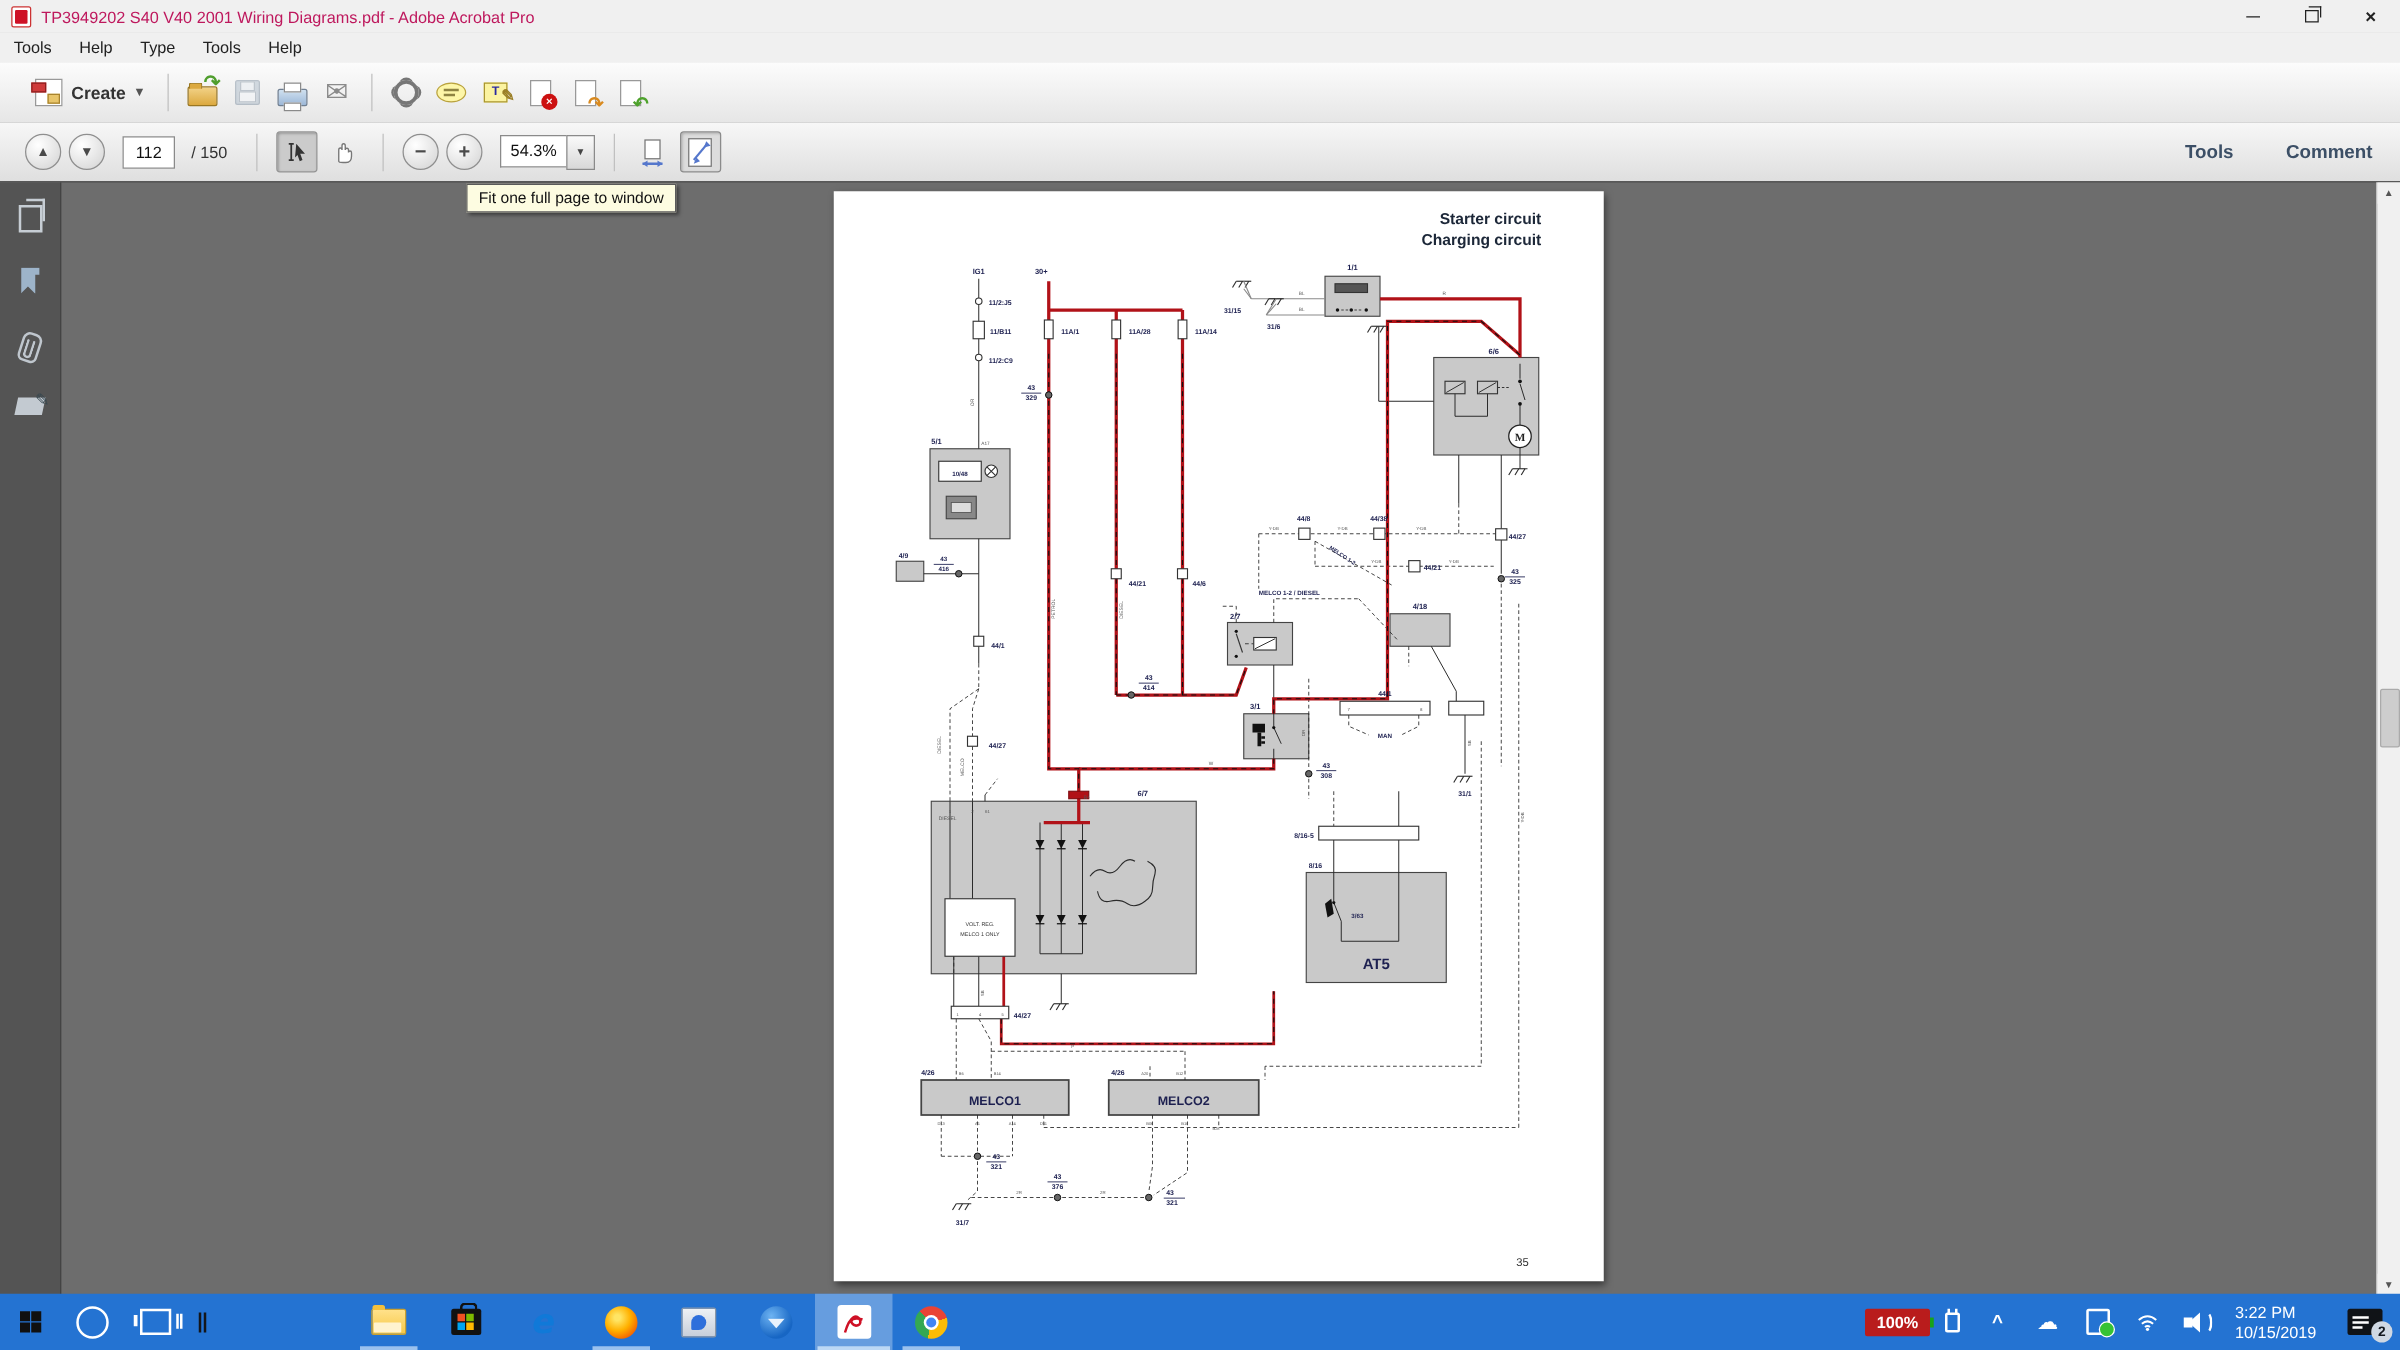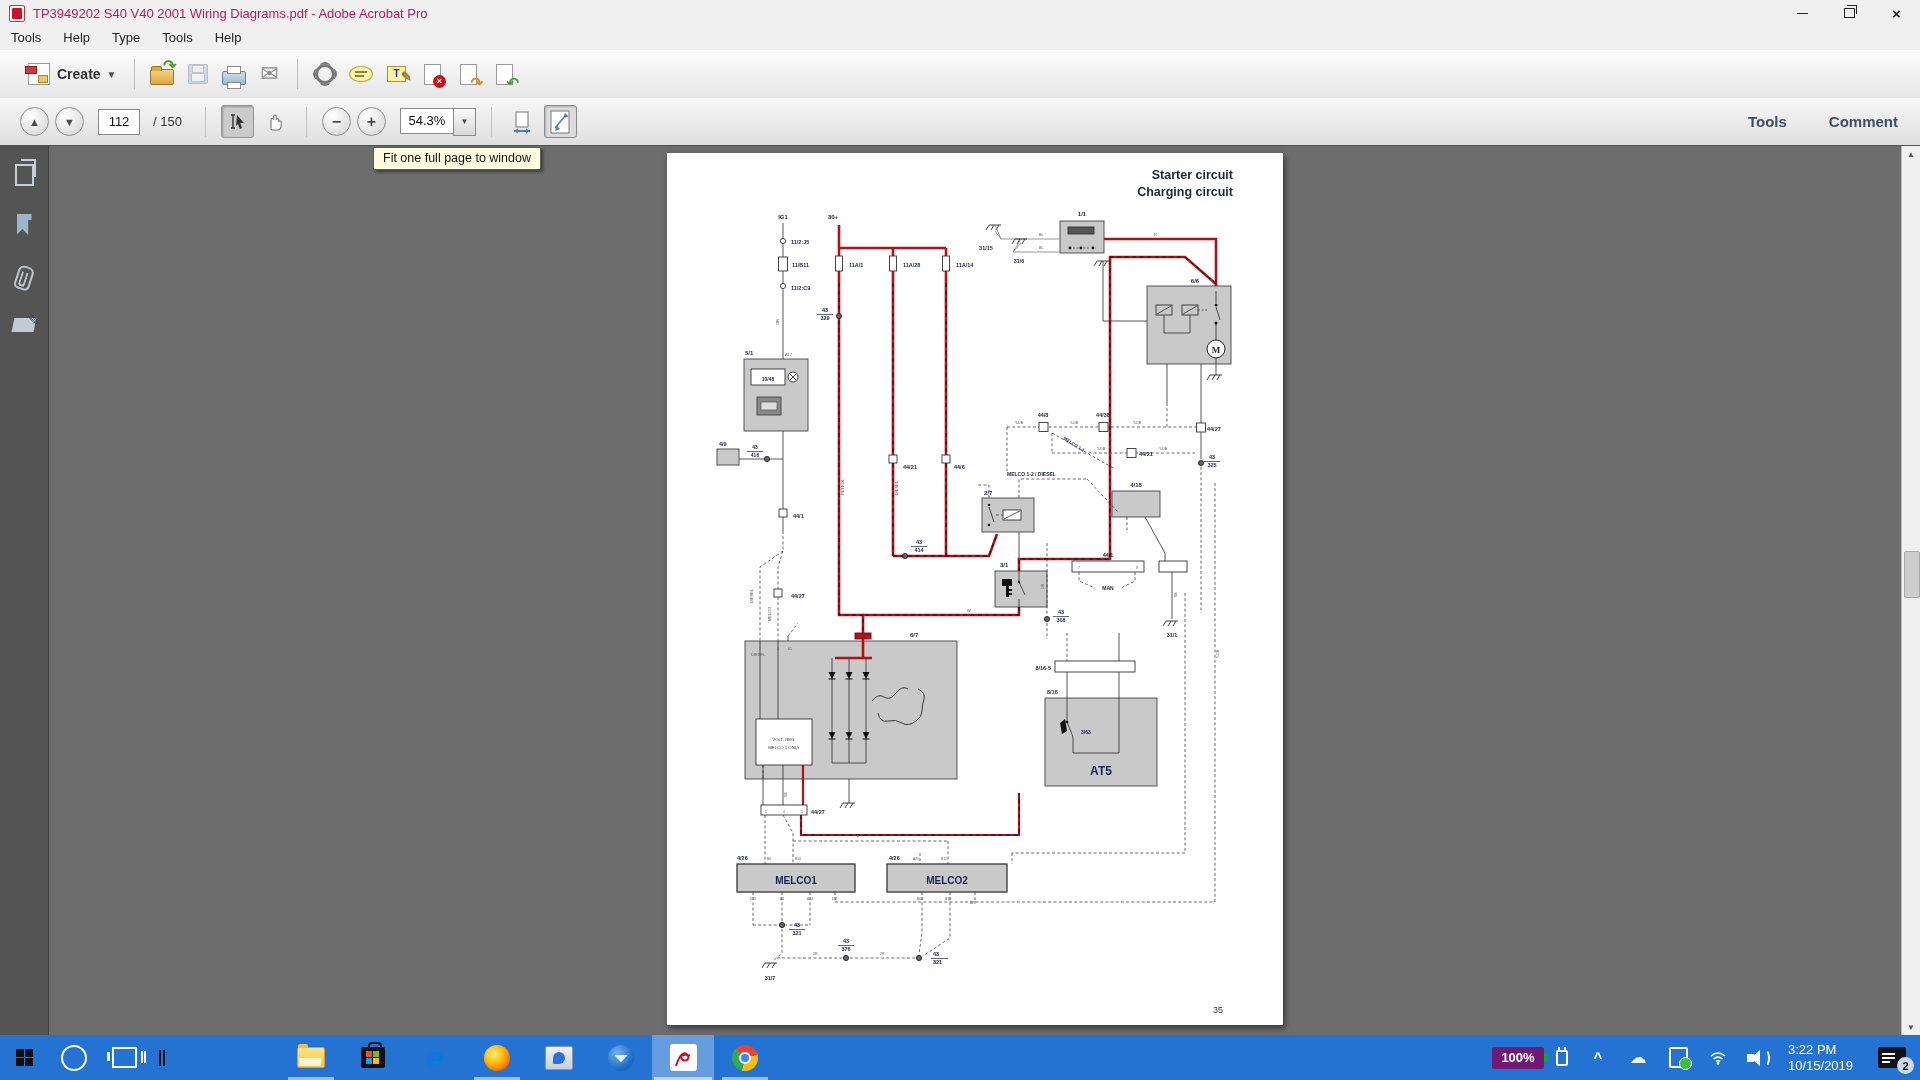--- a/index.html
+++ b/index.html
@@ -96,21 +96,21 @@
   .ico-ff{width:26px;height:26px;border-radius:50%;background:radial-gradient(circle at 38% 35%,#ffe564 10%,#ffb100 45%,#f25c00 80%,#d84a00)}
   .ico-birdwin{width:26px;height:22px;background:linear-gradient(#eef1f5,#c7cfda);border:1px solid #8b97a6;border-radius:2px;display:flex;align-items:center;justify-content:center}
   .ico-birdwin i{width:12px;height:12px;border-radius:50% 50% 50% 10%;background:#2e6fdb;display:block}
   .ico-tbird{width:26px;height:26px;border-radius:50%;background:radial-gradient(circle at 35% 30%,#6db3f2,#1766c4 70%);position:relative}
   .ico-tbird::after{content:"";position:absolute;left:6px;top:10px;width:14px;height:8px;background:#e9f2fc;clip-path:polygon(0 0,100% 0,50% 100%)}
   .ico-acro{width:27px;height:27px;background:#fff;border-radius:3px;display:flex;align-items:center;justify-content:center}
   .ico-chrome{width:26px;height:26px;border-radius:50%;background:conic-gradient(from -45deg,#ea4335 0 33%,#fbbc05 0 66%,#34a853 0 100%);position:relative}
   .ico-chrome::before{content:"";position:absolute;left:7px;top:7px;width:12px;height:12px;background:#fff;border-radius:50%}
   .ico-chrome::after{content:"";position:absolute;left:9px;top:9px;width:8px;height:8px;background:#4285f4;border-radius:50%}
   .tray{position:absolute;right:0;top:0;height:45px;display:flex;align-items:center;gap:0}
-  .battery{width:52px;height:22px;background:#701a75;border-radius:2px;display:flex;align-items:center;justify-content:center;font-size:13px;font-weight:bold;color:#fff;position:relative;margin-right:4px}
+  .battery{width:52px;height:22px;background:#b91c1c;border-radius:2px;display:flex;align-items:center;justify-content:center;font-size:13px;font-weight:bold;color:#fff;position:relative;margin-right:4px}
   .battery::after{content:"";position:absolute;right:-3px;top:7px;width:3px;height:8px;background:#18a318}
   .plug{width:8px;height:12px;border:2px solid #fff;border-radius:2px;position:relative;margin:0 10px 0 8px}
   .plug::before{content:"";position:absolute;left:0;top:-5px;width:2px;height:4px;background:#fff}
   .plug::after{content:"";position:absolute;right:0;top:-5px;width:2px;height:4px;background:#fff}
   .tray-gap{width:40px;display:flex;justify-content:center;align-items:center}
   .chev{font-size:15px;font-weight:bold;color:#fff;line-height:1}
   .cloudg{font-size:17px;color:#fff}
   .playbadge{width:15px;height:17px;border:2px solid #fff;border-radius:2px;position:relative}
   .playbadge::after{content:"";position:absolute;right:-6px;bottom:-4px;width:11px;height:11px;border-radius:50%;background:#35c235;border:1px solid #fff}
   .spk{width:7px;height:8px;background:#fff;position:relative;margin-right:4px}

